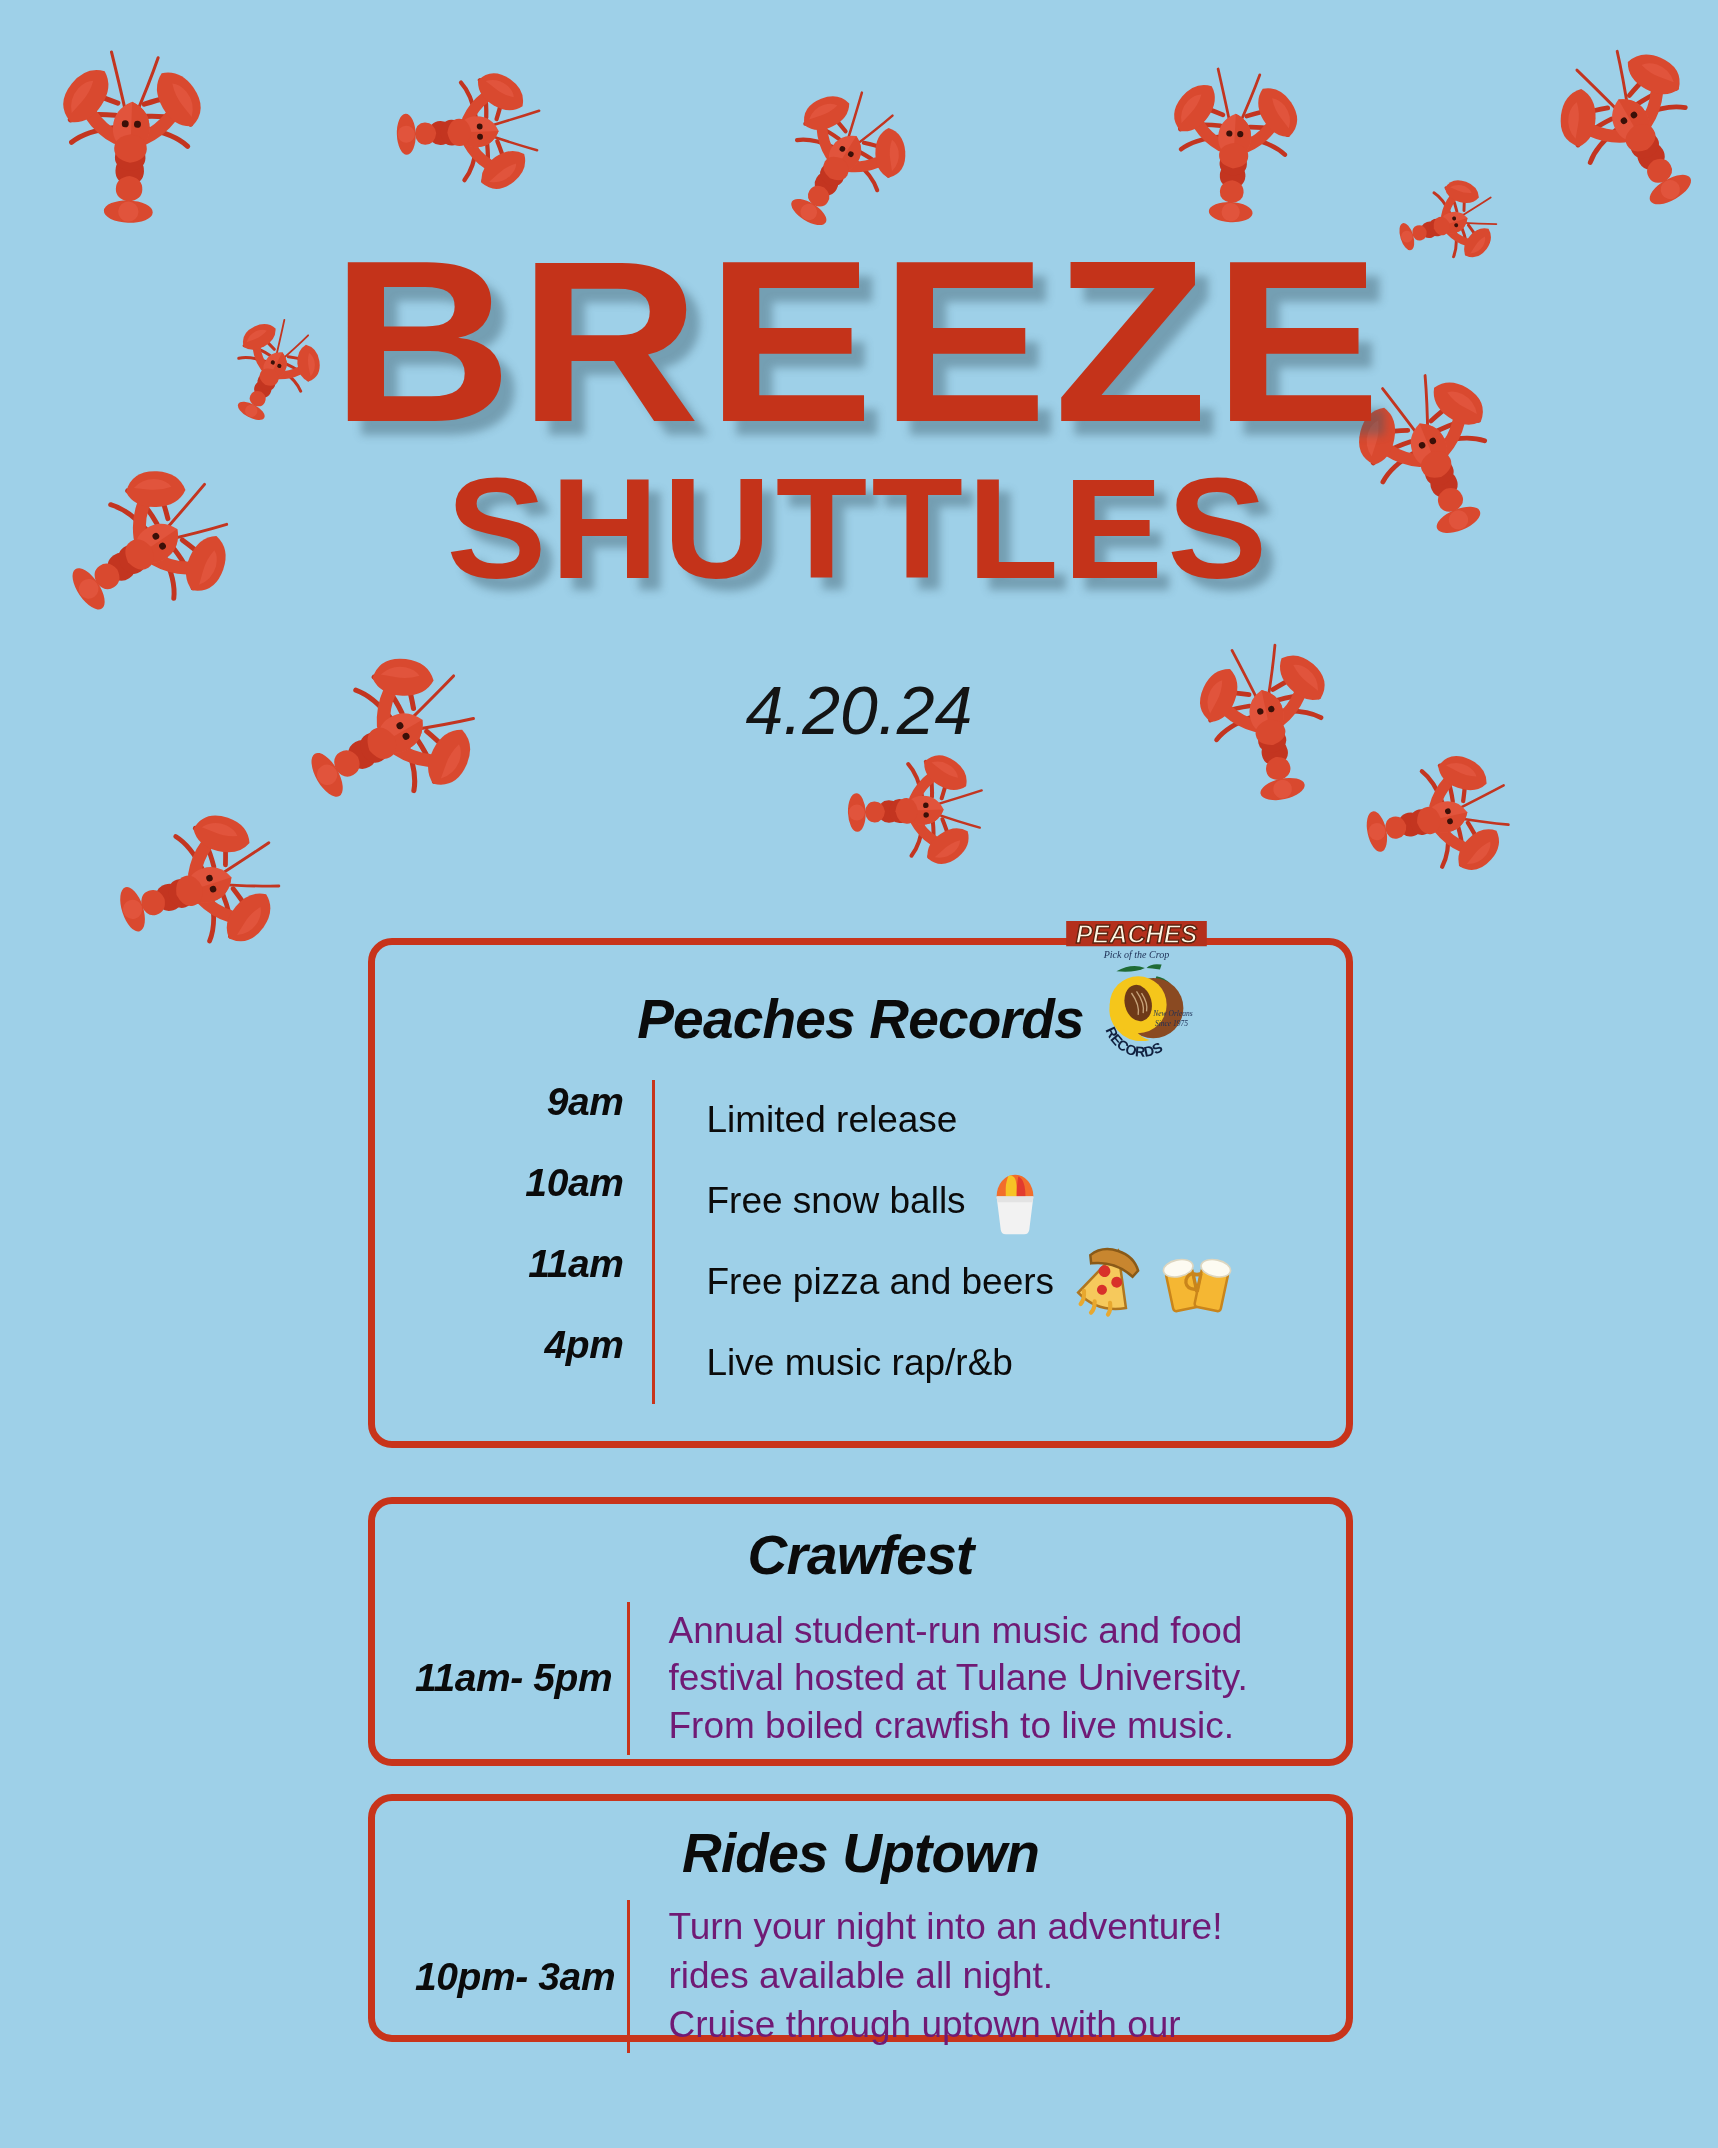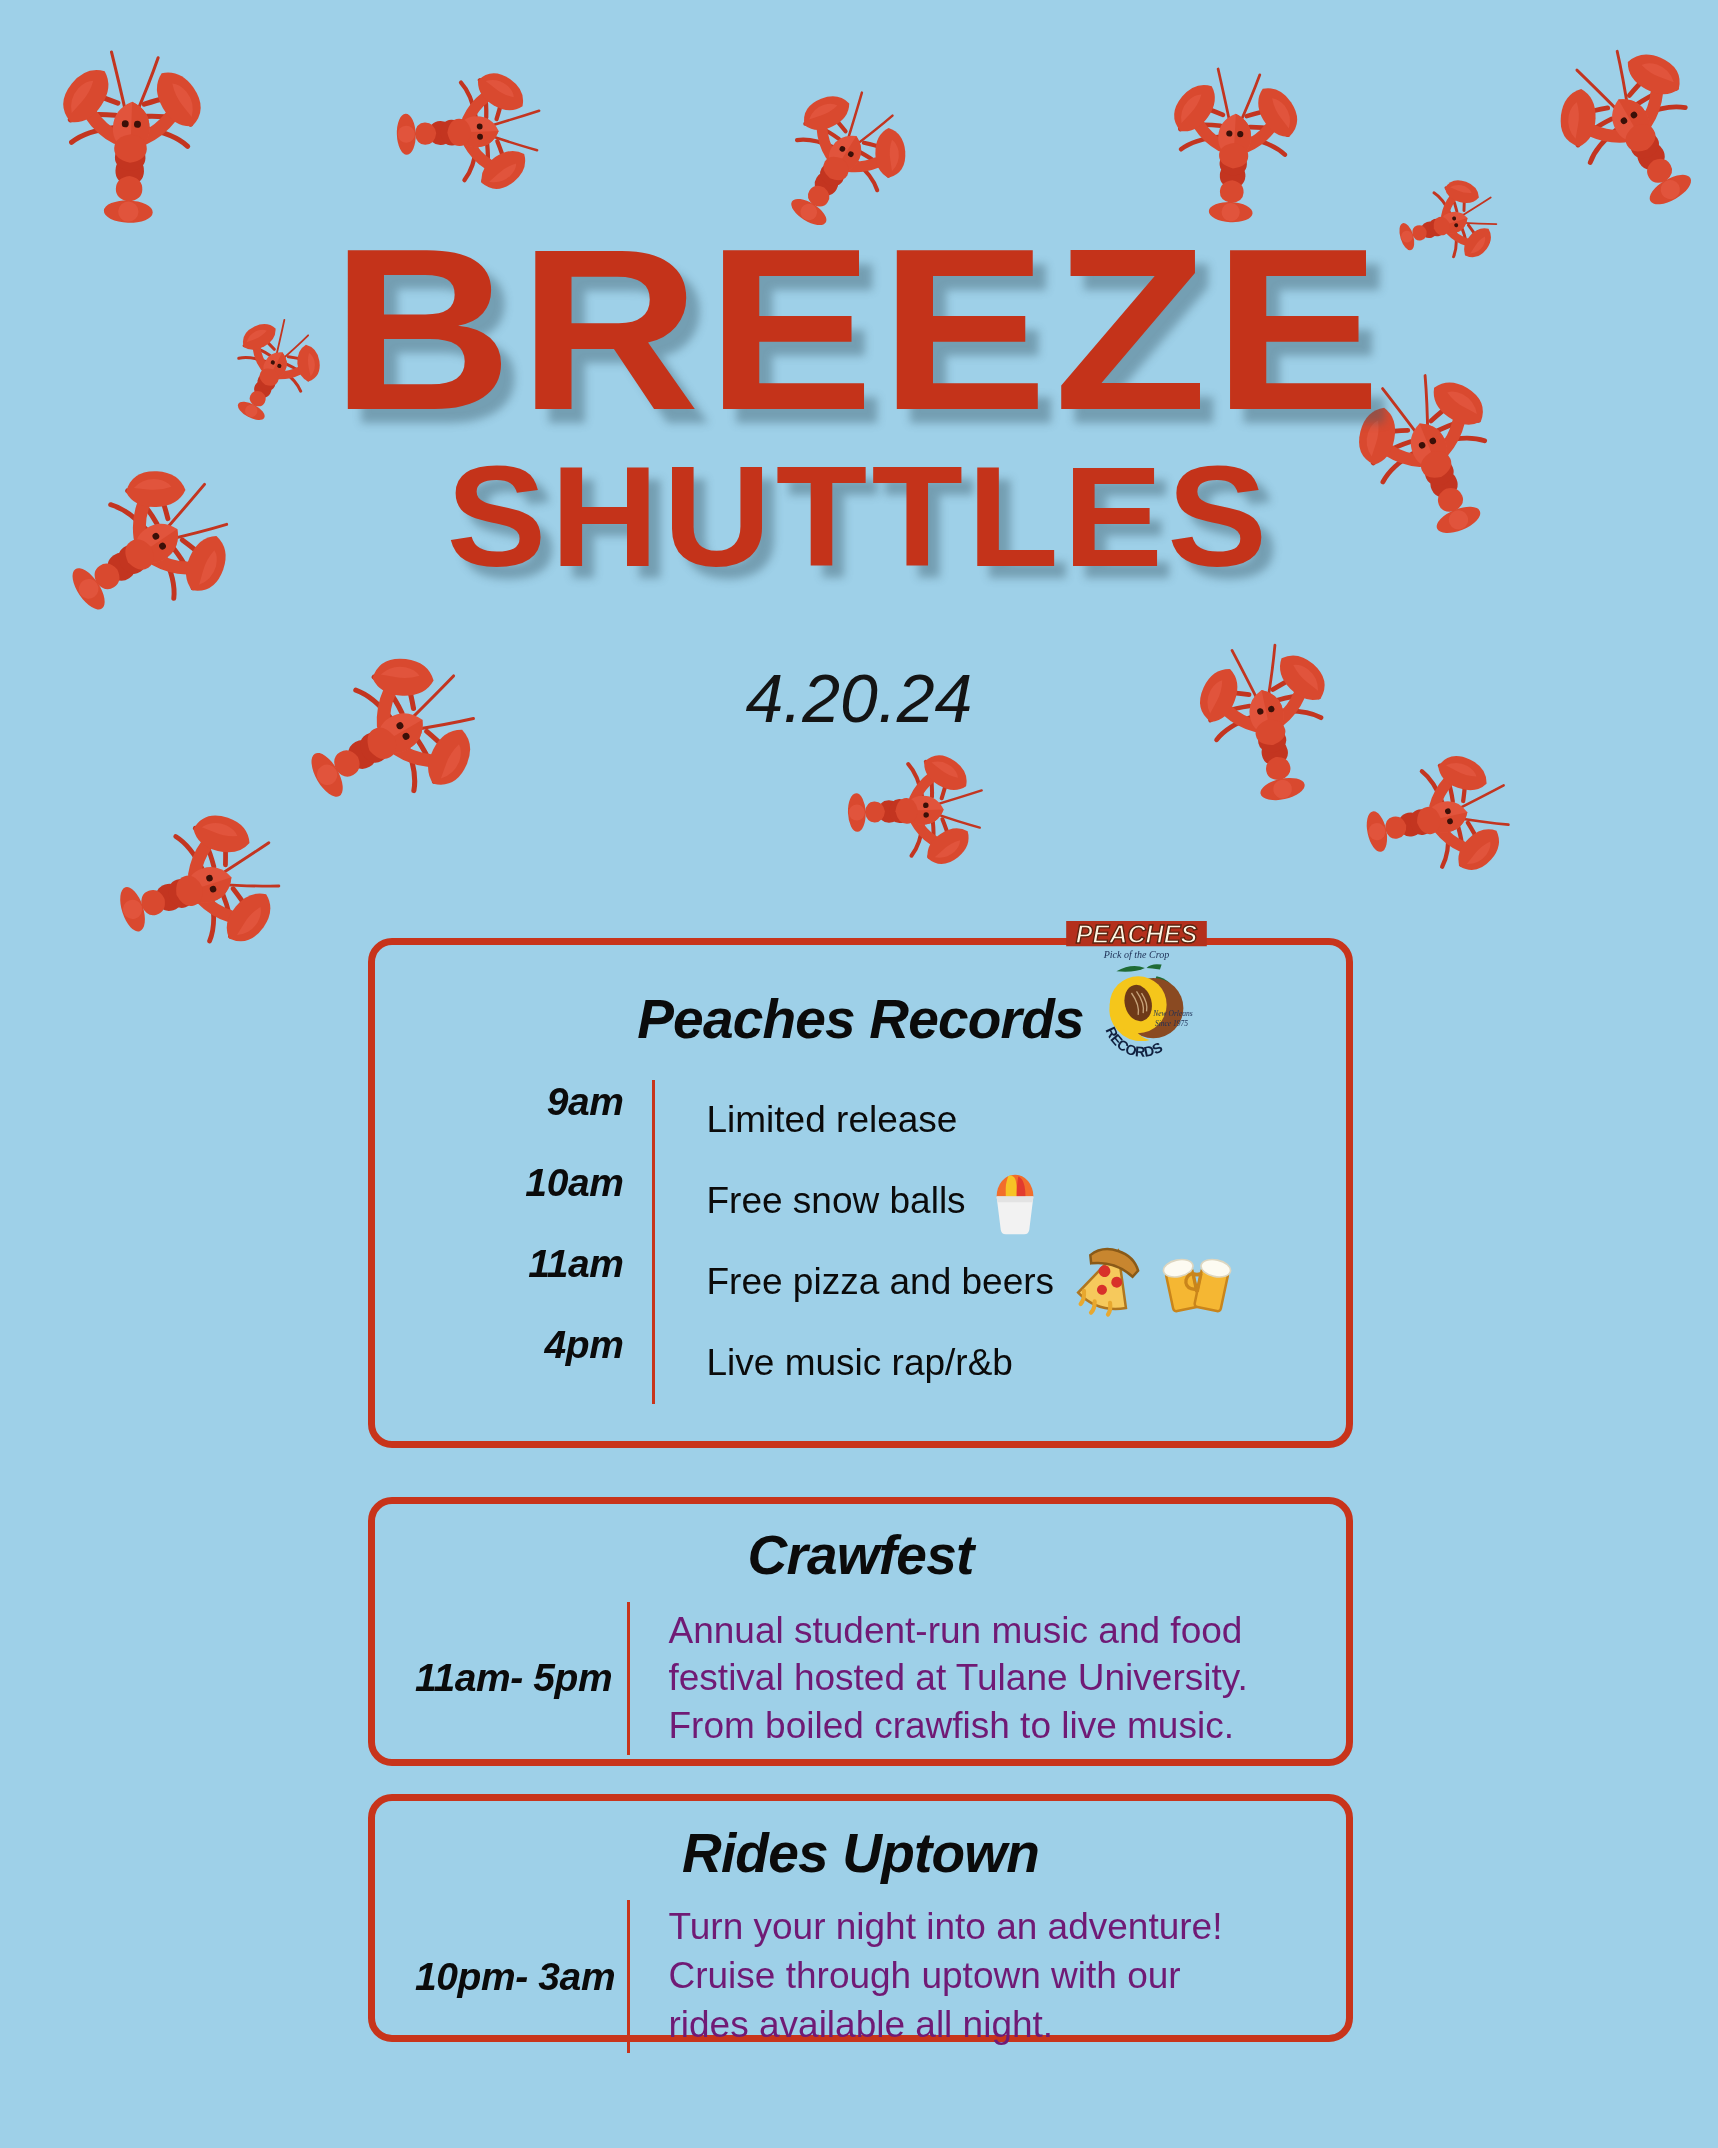--- a/index.html
+++ b/index.html
@@ -24,21 +24,21 @@
   }
   .lobster {
     position: absolute;
     transform-origin: 50% 50%;
   }
 
   
   #title-block {
     position: absolute;
     left: 0;
-    top: 236px;
+    top: 248px;
     width: 100%;
     text-align: center;
     z-index: 5;
   }
   #main-title {
     font-family: "Liberation Sans", sans-serif;
     font-weight: 700;
     font-size: 206px;
     line-height: 0.92;
     letter-spacing: 5px;
@@ -799,20 +799,20 @@
     </div>
   </div>
 
   <div class="card" id="card-rides">
     <div class="card-title">Rides Uptown</div>
     <div class="block-row">
       <div class="block-time">10pm- 3am</div>
       <div class="block-sep"></div>
       <div class="block-desc">
         <div>Turn your night into an adventure!</div>
+        <div>rides available all night.</div>
         <div>Cruise through uptown with our</div>
-        <div>rides available all night.</div>
       </div>
     </div>
   </div>
 
 </div>
 
 
 </body></html>

